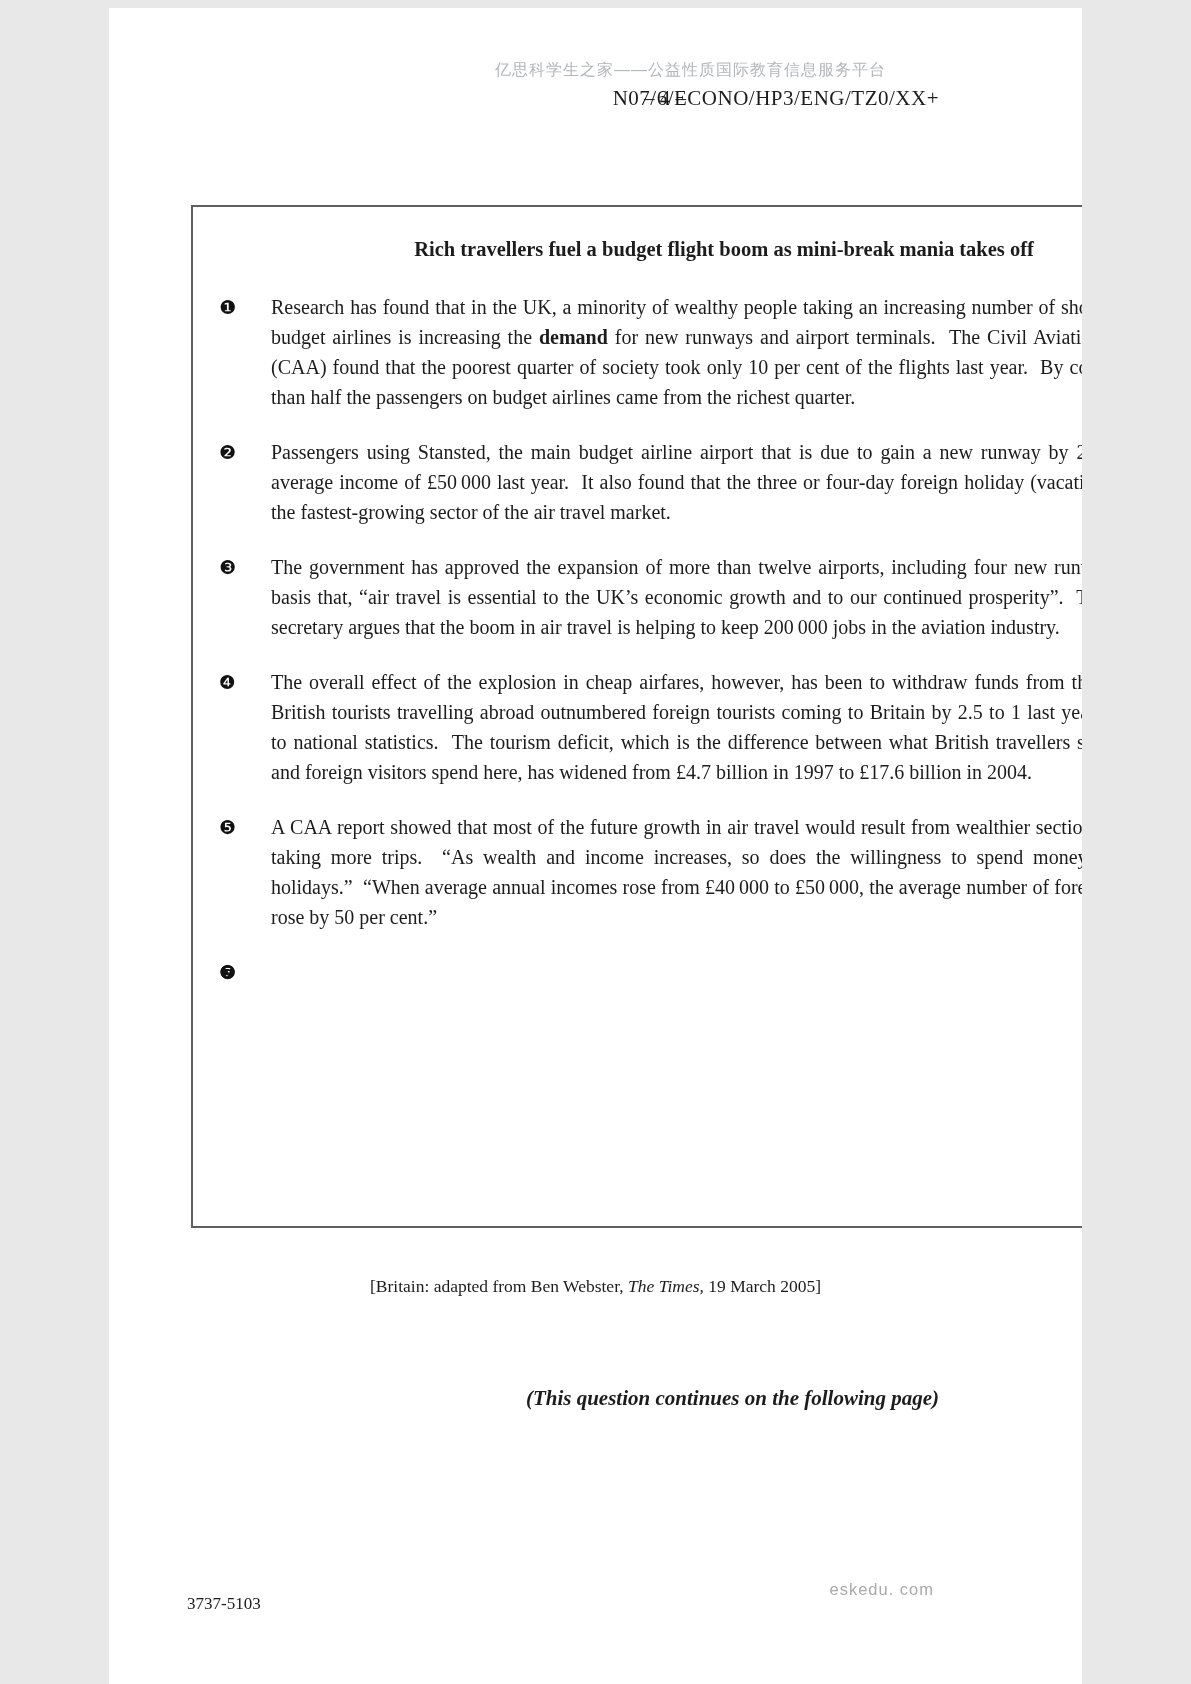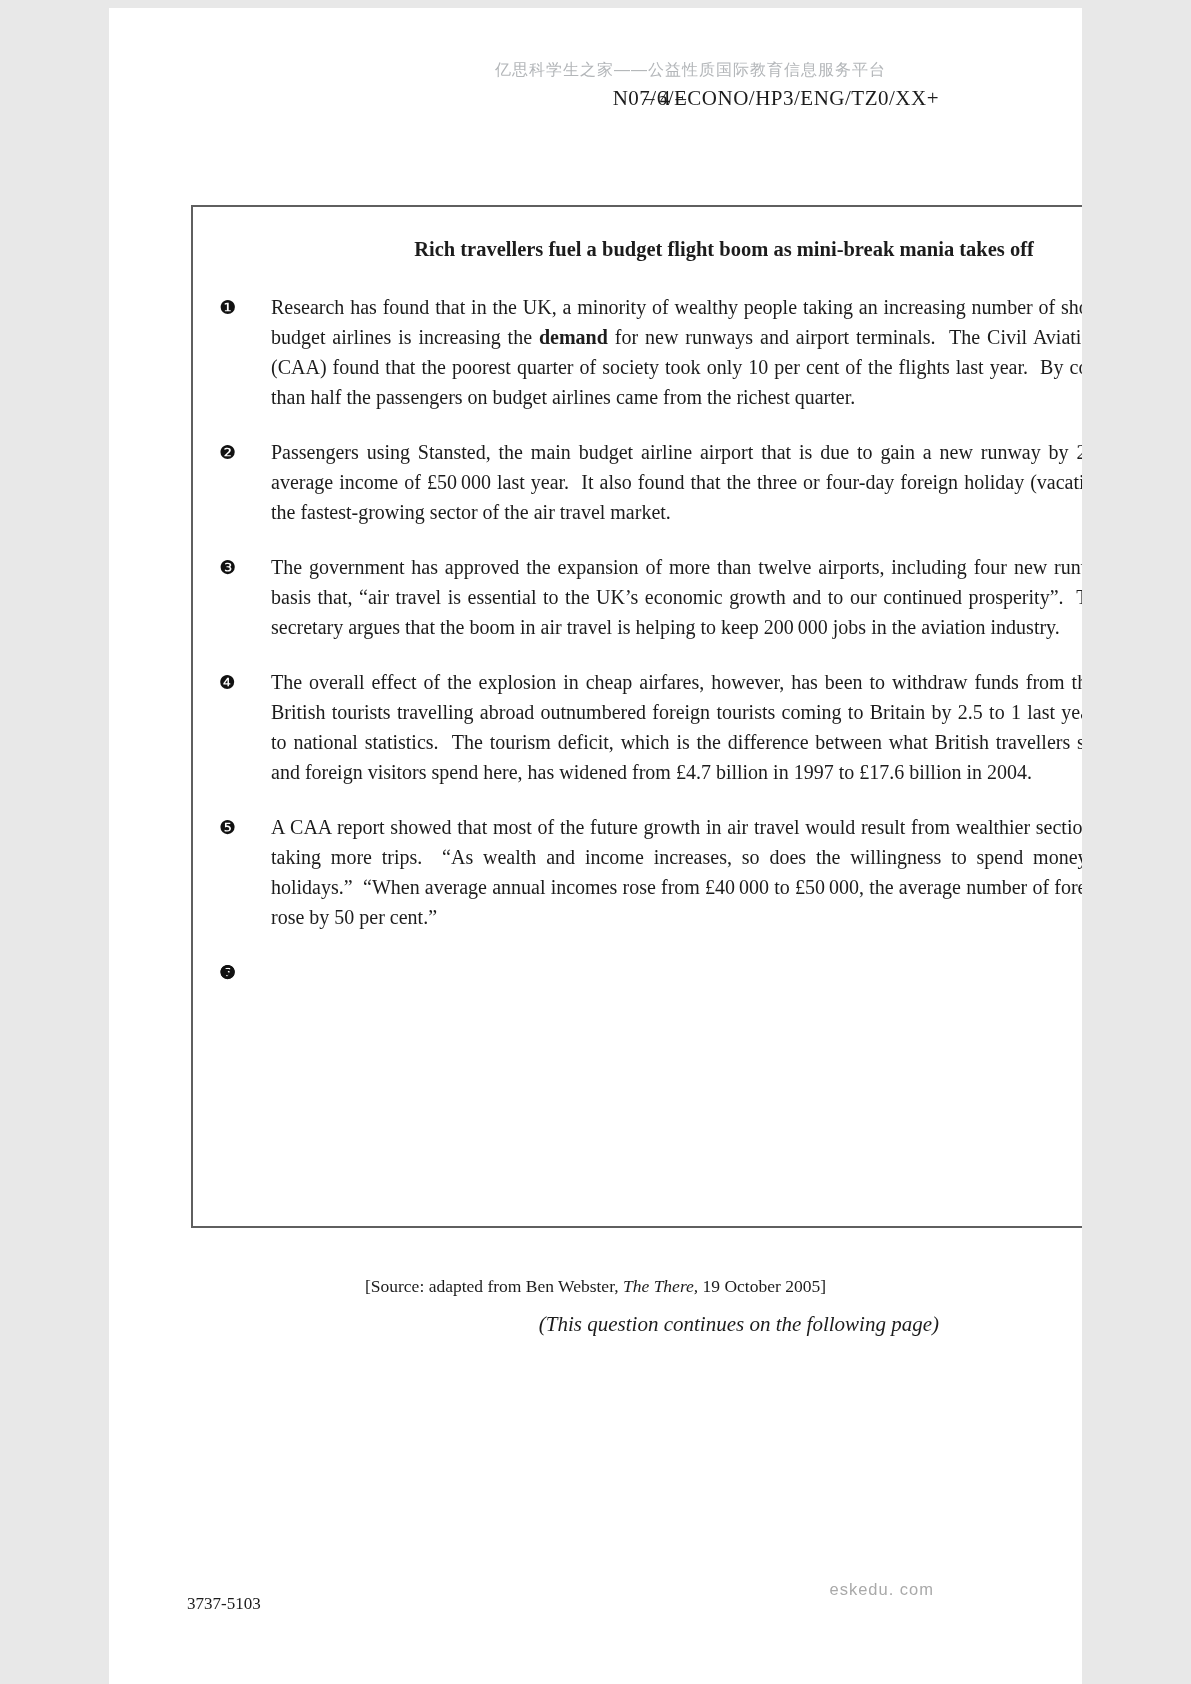--- a/index.html
+++ b/index.html
@@ -80,25 +80,26 @@
   .source-line {
     position: absolute;
     top: 1268px;
     left: 0;
     width: 100%;
     text-align: center;
     font-size: 17.5px;
   }
   .continuation-note {
     position: absolute;
-    top: 1304px;
+    top: 1378px;
     right: 143px;
     font-style: italic;
     font-size: 21px;
     white-space: nowrap;
+    font-weight: bold;
   }
   .footer-code {
     position: absolute;
     top: 1586px;
     left: 78px;
     font-size: 17px;
   }
   .site-mark {
     position: absolute;
     top: 1572px;
@@ -153,21 +154,21 @@
   <div class="para">
     <span class="marker">❻</span>
   </div>
 
   <div class="para">
     <span class="marker">❼</span>
   </div>
 </div>
   </div>
 
-  <div class="source-line"><span>[Source: adapted from Ben Webster, </span><span class="seg-i">The There,</span><span> 19 October 2005]</span></div>
+  <div class="source-line"><span>[Britain: adapted from Ben Webster, </span><span class="seg-i">The Times,</span><span> 19 March 2005]</span></div>
 
   <div class="continuation-note">(This question continues on the following page)</div>
 
   <div class="footer-code">3737-5103</div>
 
   <div class="site-mark">eskedu. com</div>
 
 </div>
 
 </body></html>

